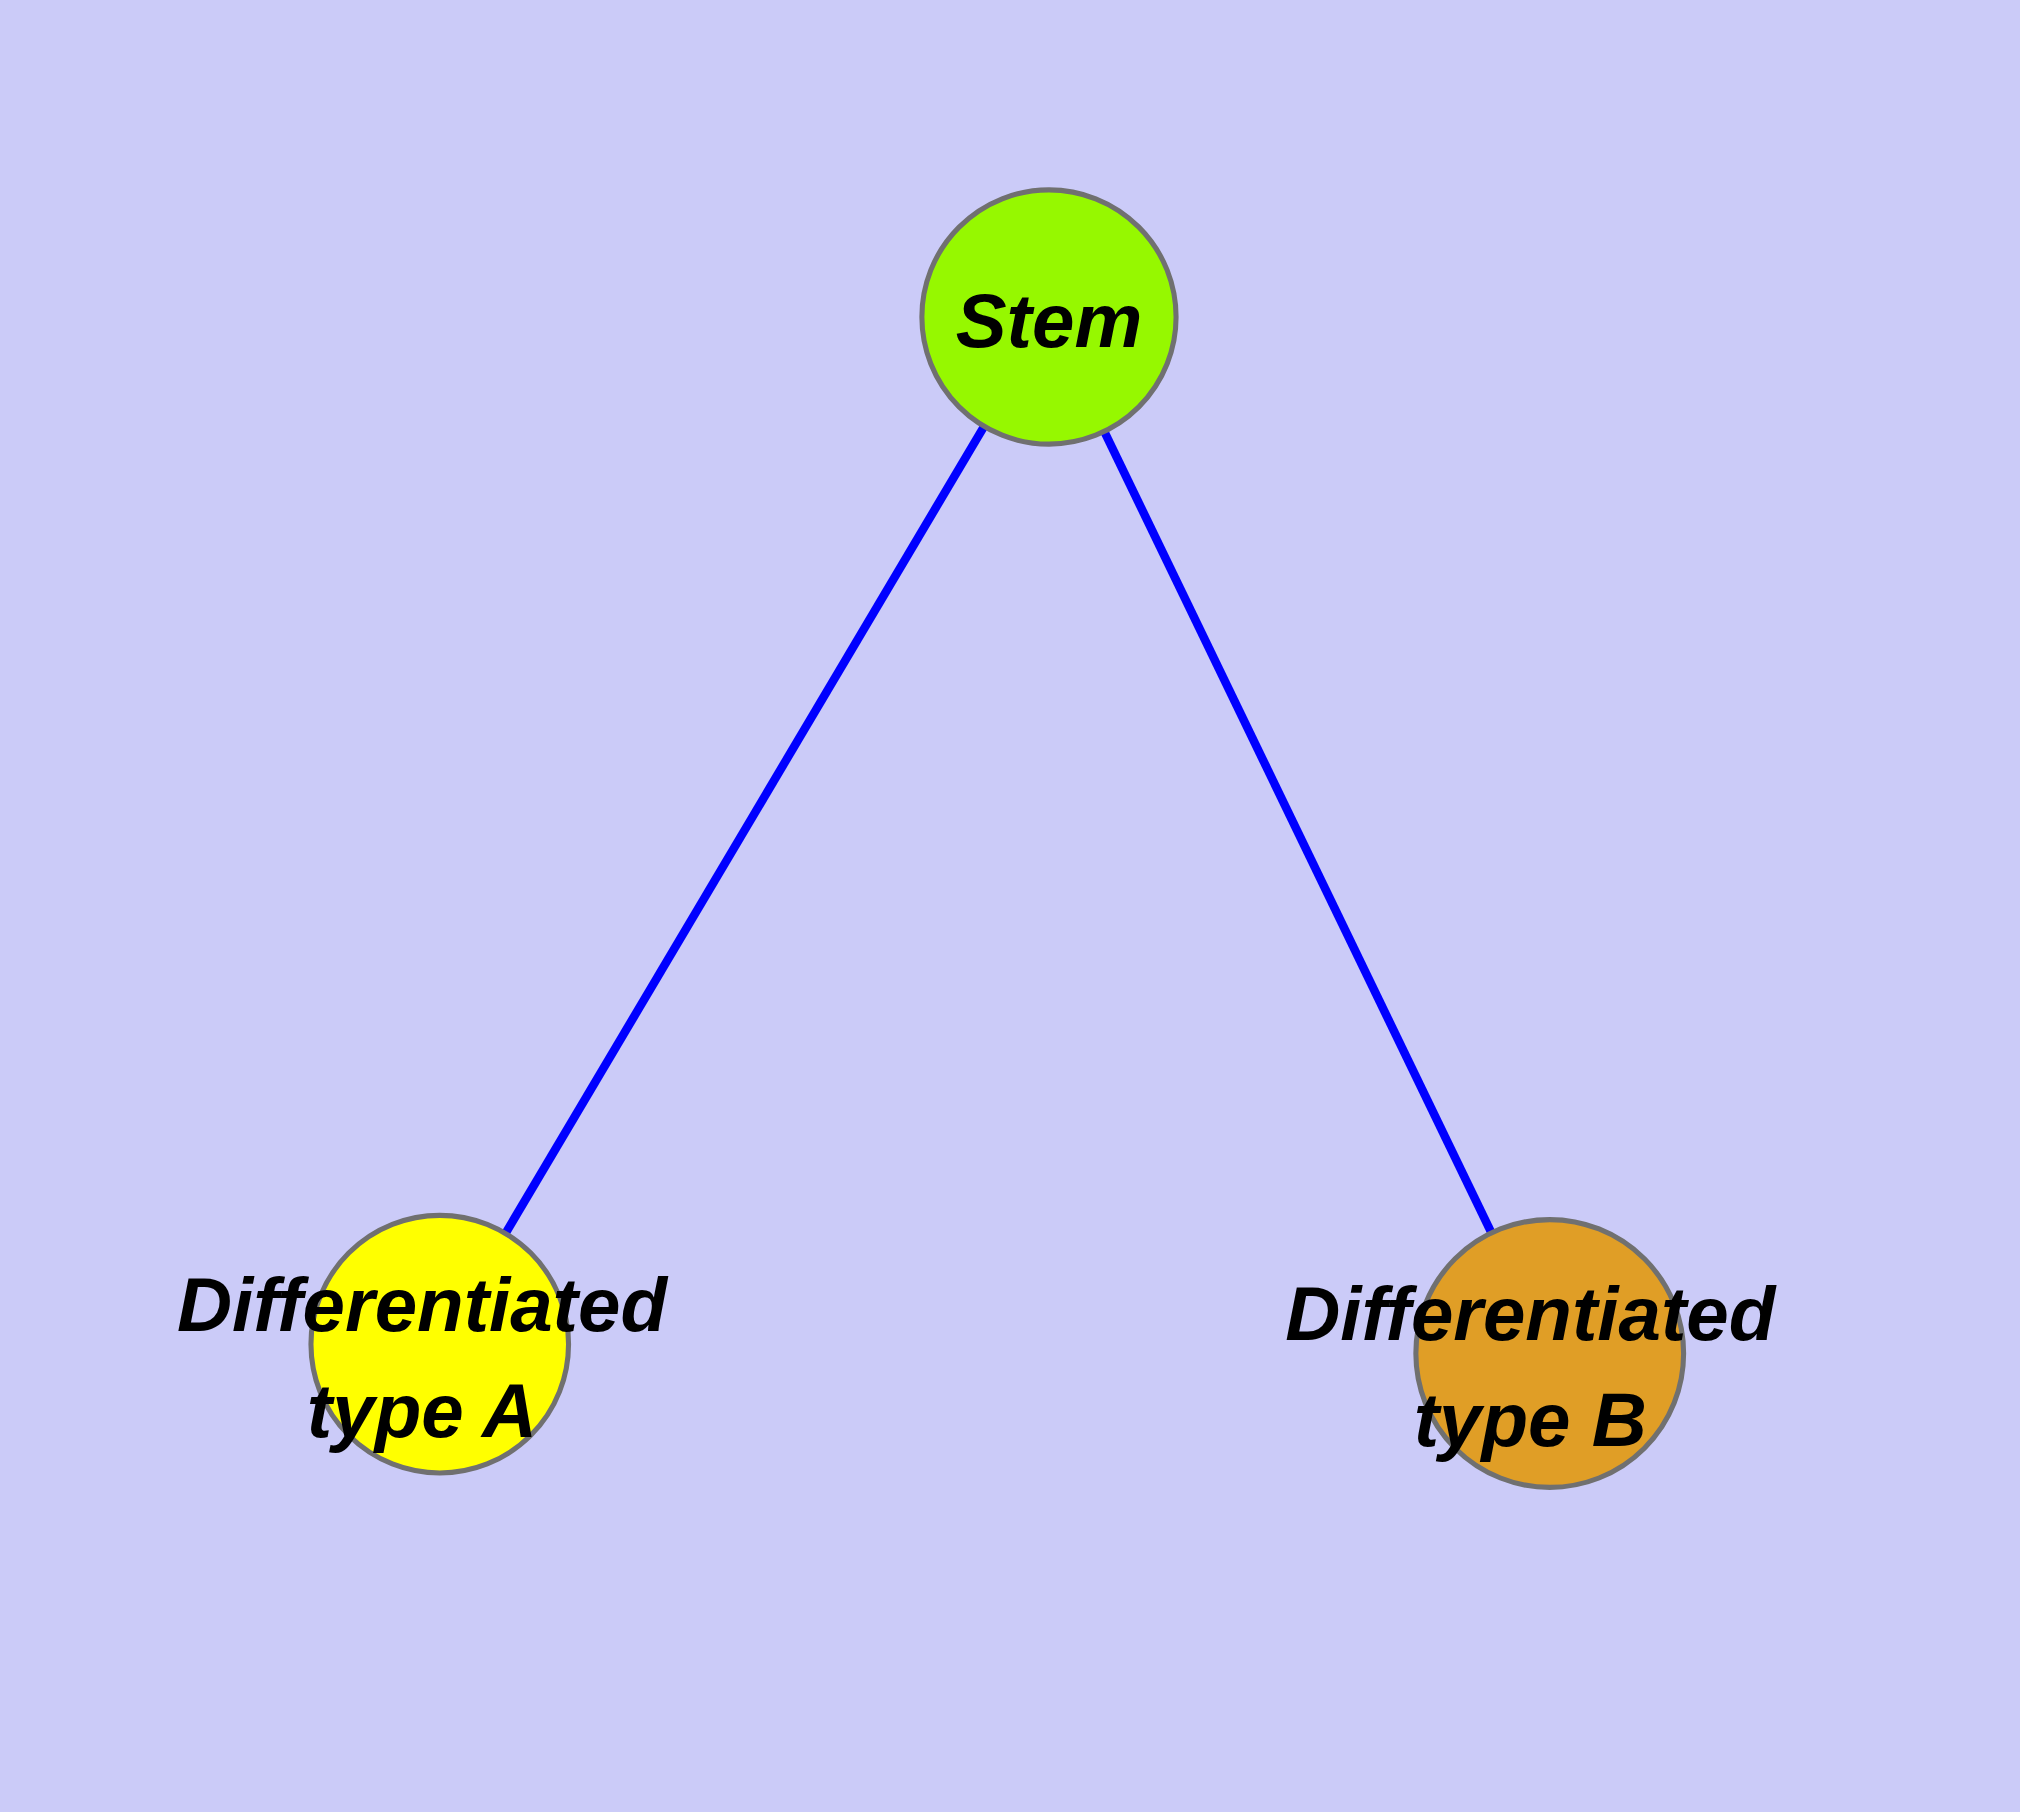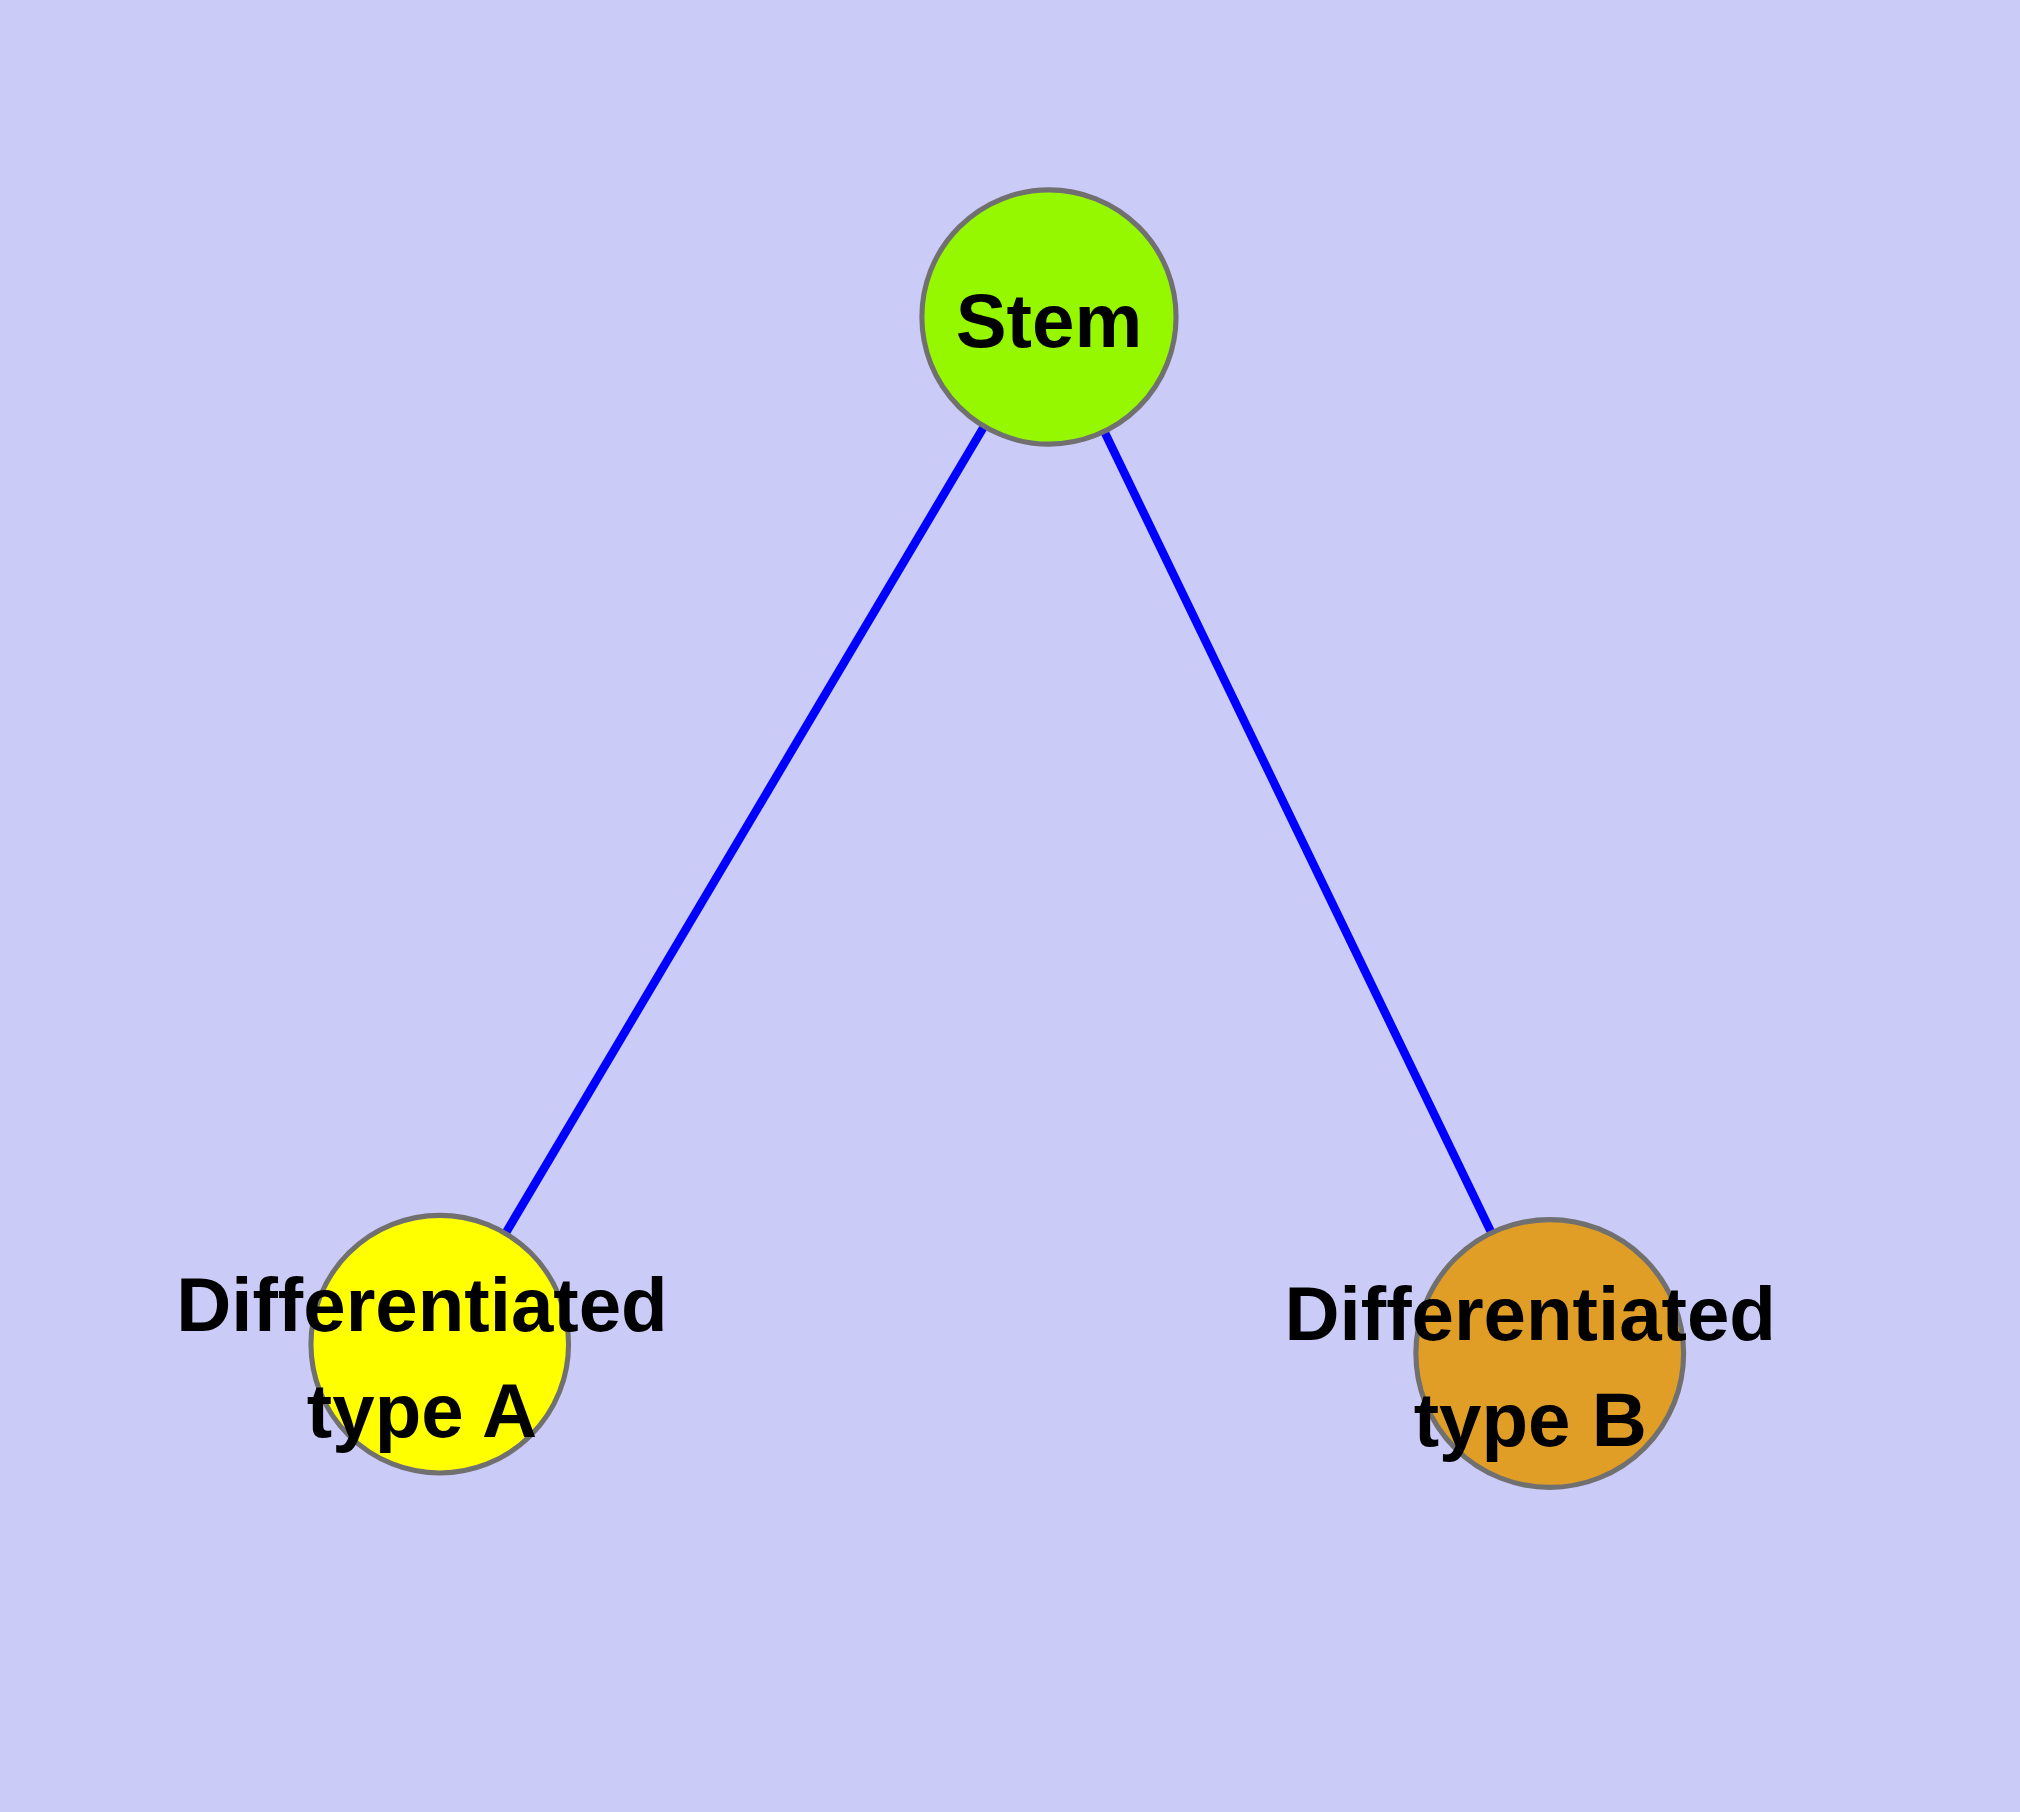--- a/index.html
+++ b/index.html
@@ -6,20 +6,21 @@
     margin: 0;
     padding: 0;
     width: 100%;
     height: 100%;
     overflow: hidden;
     background: #ffffff;
   }
   .canvas-wrap {
     position: fixed;
     inset: 0;
+    font-style: italic;
   }
   svg.diagram {
     display: block;
     width: 100%;
     height: 100%;
   }
   .node-label {
     font-family: "Liberation Sans", "DejaVu Sans", sans-serif;
     font-weight: bold;
     font-size: 90px;

